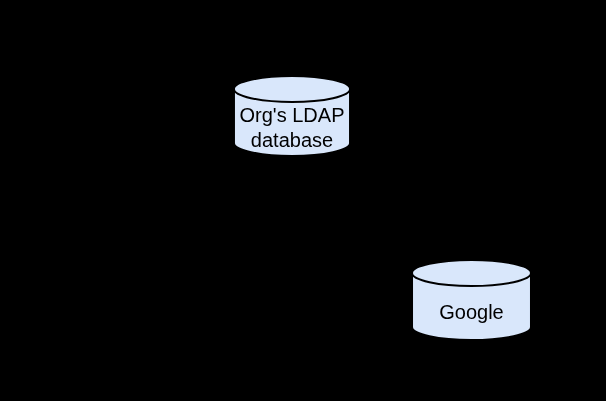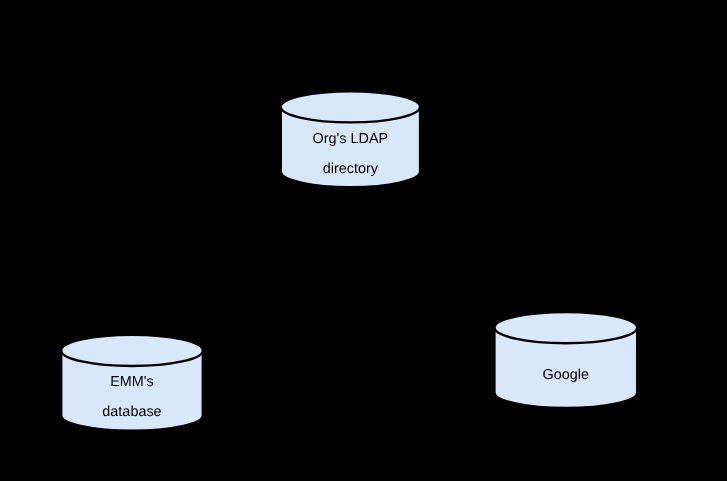--- a/index.html
+++ b/index.html
@@ -34,52 +34,42 @@
     display: block;
   }
   .label {
     position: absolute;
     left: 0; right: 0;
     top: 26px; bottom: 2px;
     display: flex;
     flex-direction: column;
     justify-content: center;
     text-align: center;
-    font-size: 12px;
+    font-size: 20px;
     line-height: 25px;
     color: var(--text);
     white-space: nowrap;
   }
 </style>
 </head>
 <body>
 
 <div class="canvas">
 
   <div class="node node-org">
     <svg class="cyl" viewBox="0 0 120 82" preserveAspectRatio="none" aria-hidden="true">
       <path d="M 1,14 L 1,68 A 59,13 0 0 0 119,68 L 119,14" fill="var(--node-fill)" stroke="var(--node-stroke)" stroke-width="2"></path>
       <ellipse cx="60" cy="14" rx="59" ry="13" fill="var(--node-fill)" stroke="var(--node-stroke)" stroke-width="2"></ellipse>
     </svg>
     <div class="label">
       <div>Org's LDAP</div>
-      <div>directory</div>
+      <div>database</div>
     </div>
   </div>
 
-  <div class="node node-emm">
-    <svg class="cyl" viewBox="0 0 120 82" preserveAspectRatio="none" aria-hidden="true">
-      <path d="M 1,14 L 1,68 A 59,13 0 0 0 119,68 L 119,14" fill="var(--node-fill)" stroke="var(--node-stroke)" stroke-width="2"></path>
-      <ellipse cx="60" cy="14" rx="59" ry="13" fill="var(--node-fill)" stroke="var(--node-stroke)" stroke-width="2"></ellipse>
-    </svg>
-    <div class="label">
-      <div>EMM's</div>
-      <div>database</div>
-    </div>
-  </div>
 
   <div class="node node-google">
     <svg class="cyl" viewBox="0 0 120 82" preserveAspectRatio="none" aria-hidden="true">
       <path d="M 1,14 L 1,68 A 59,13 0 0 0 119,68 L 119,14" fill="var(--node-fill)" stroke="var(--node-stroke)" stroke-width="2"></path>
       <ellipse cx="60" cy="14" rx="59" ry="13" fill="var(--node-fill)" stroke="var(--node-stroke)" stroke-width="2"></ellipse>
     </svg>
     <div class="label">
       <div>Google</div>
     </div>
   </div>

